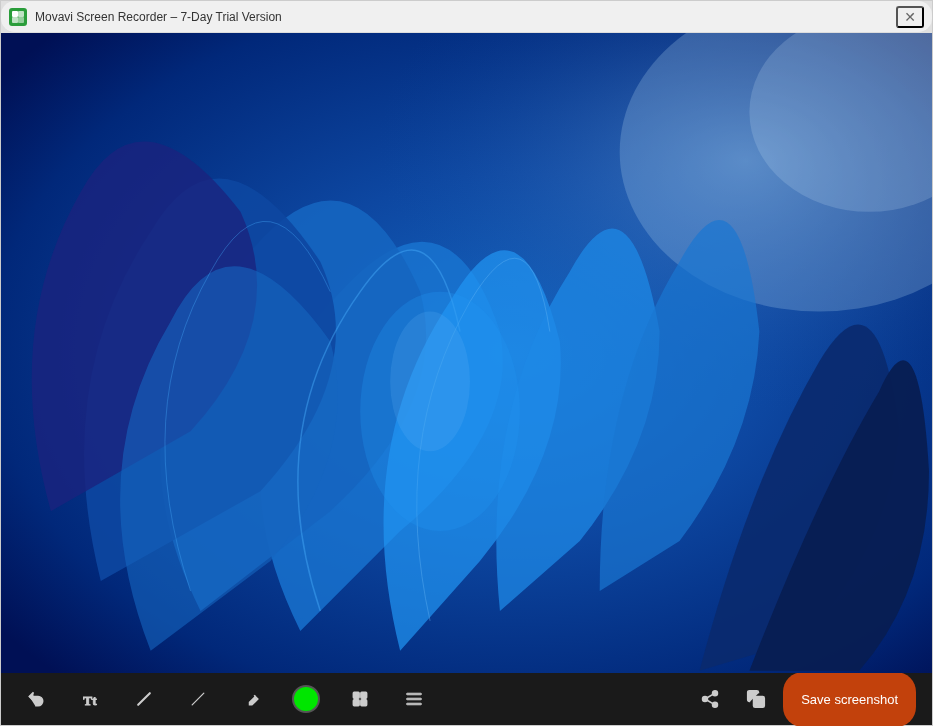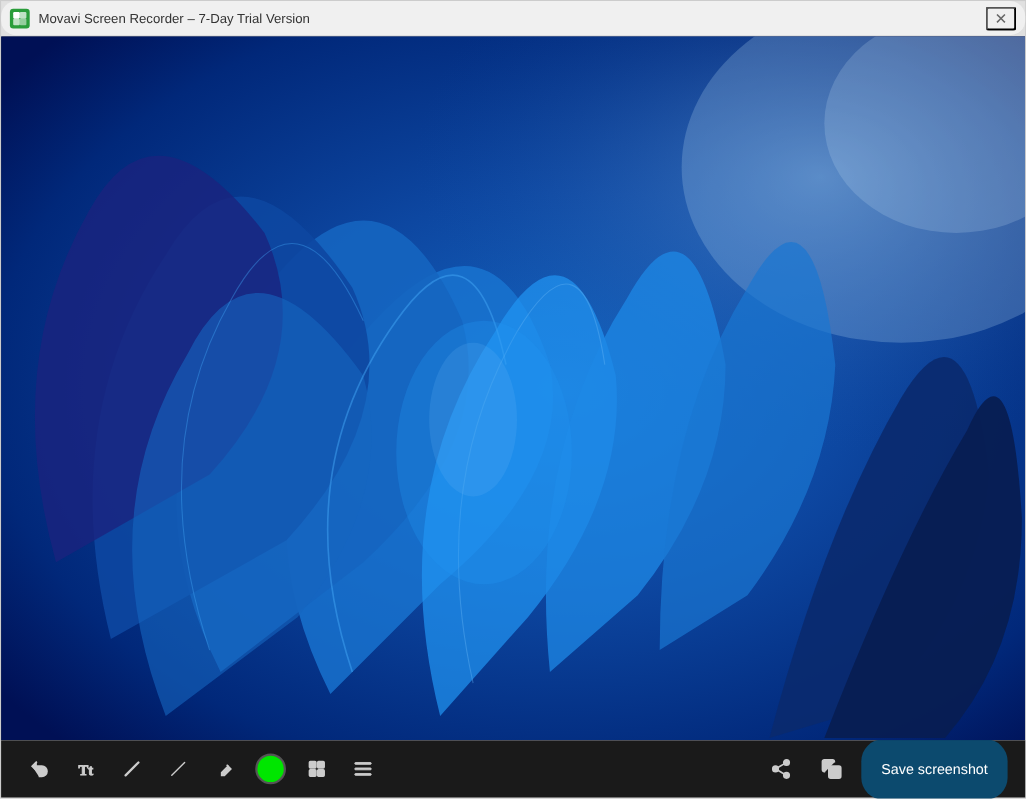--- a/index.html
+++ b/index.html
@@ -104,21 +104,21 @@
       display: flex;
       align-items: center;
       justify-content: space-between;
       padding: 0 16px;
       flex-shrink: 0;
     }
 
     .toolbar-left {
       display: flex;
       align-items: center;
-      gap: 4px;
+      gap: 16px;
     }
 
     .toolbar-right {
       display: flex;
       align-items: center;
       gap: 8px;
     }
 
     .tool-btn {
       width: 38px;
@@ -145,21 +145,21 @@
     .color-btn {
       width: 28px;
       height: 28px;
       border-radius: 50%;
       background: #00e600;
       cursor: pointer;
       border: 2px solid #555;
     }
 
     .save-screenshot-btn {
-      background: #0c4a6e;
+      background: #c2410c;
       color: white;
       border: none;
       border-radius: 20px;
       padding: 20px 18px;
       font-size: 13px;
       font-weight: 500;
       cursor: pointer;
       white-space: nowrap;
     }
   </style>

